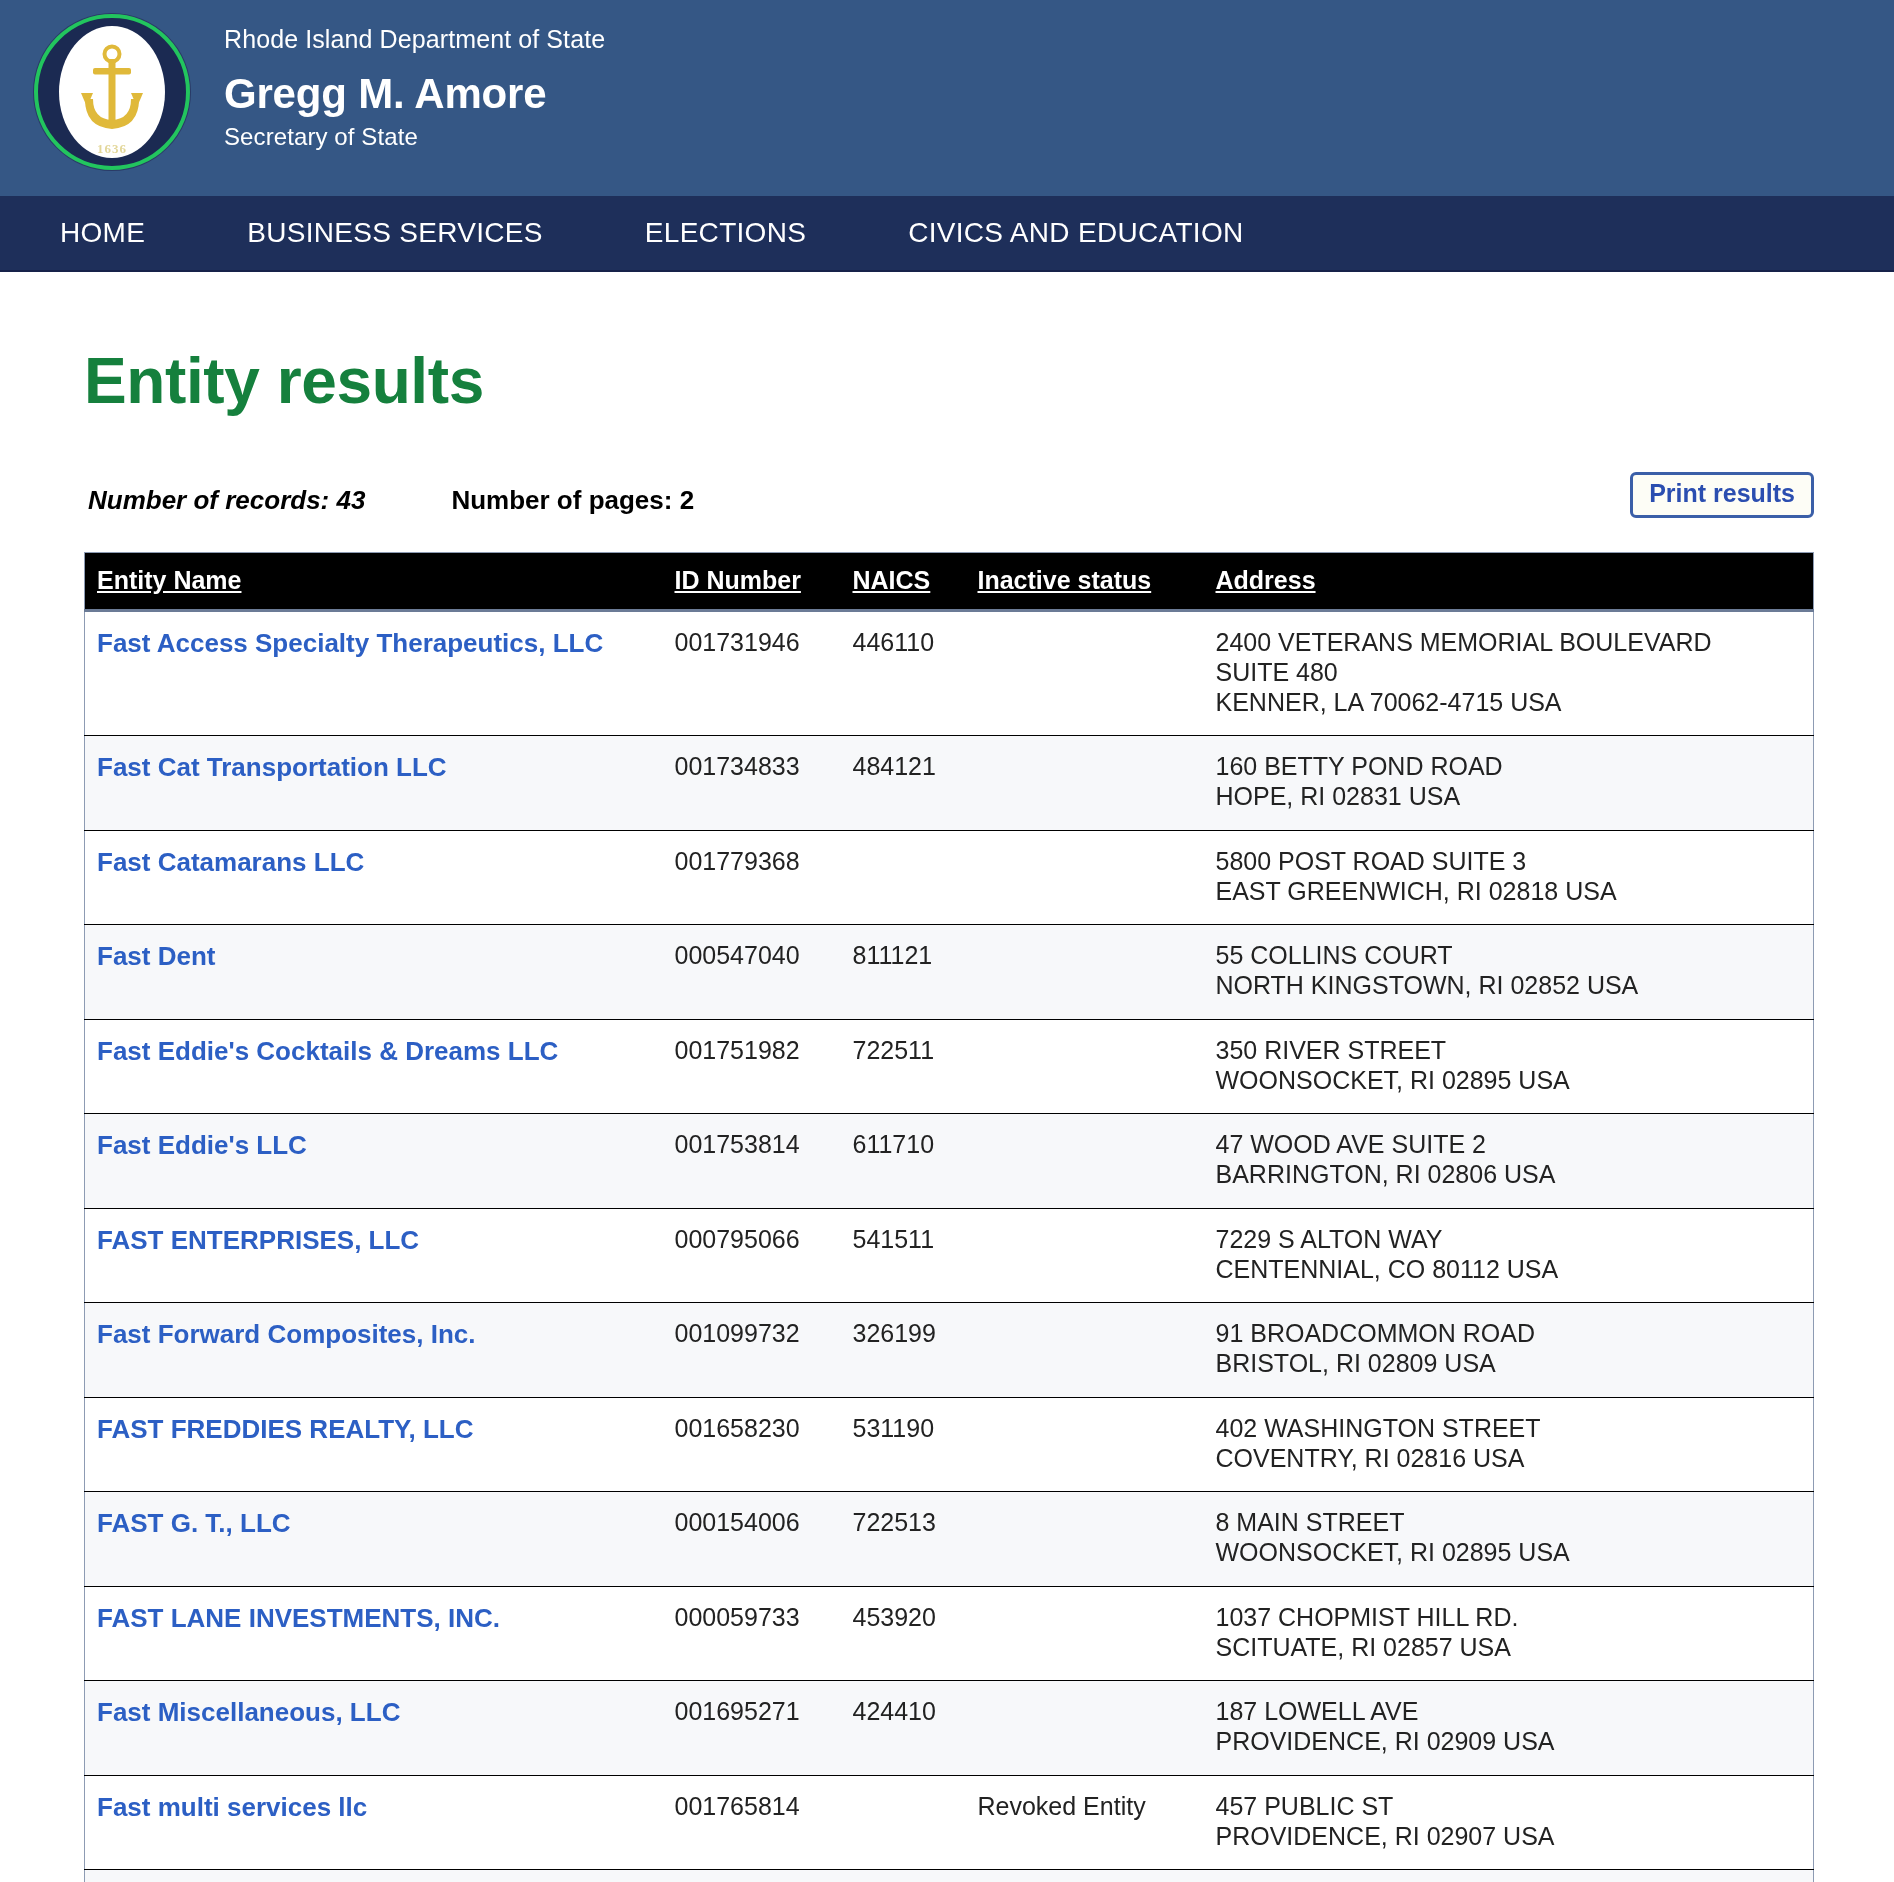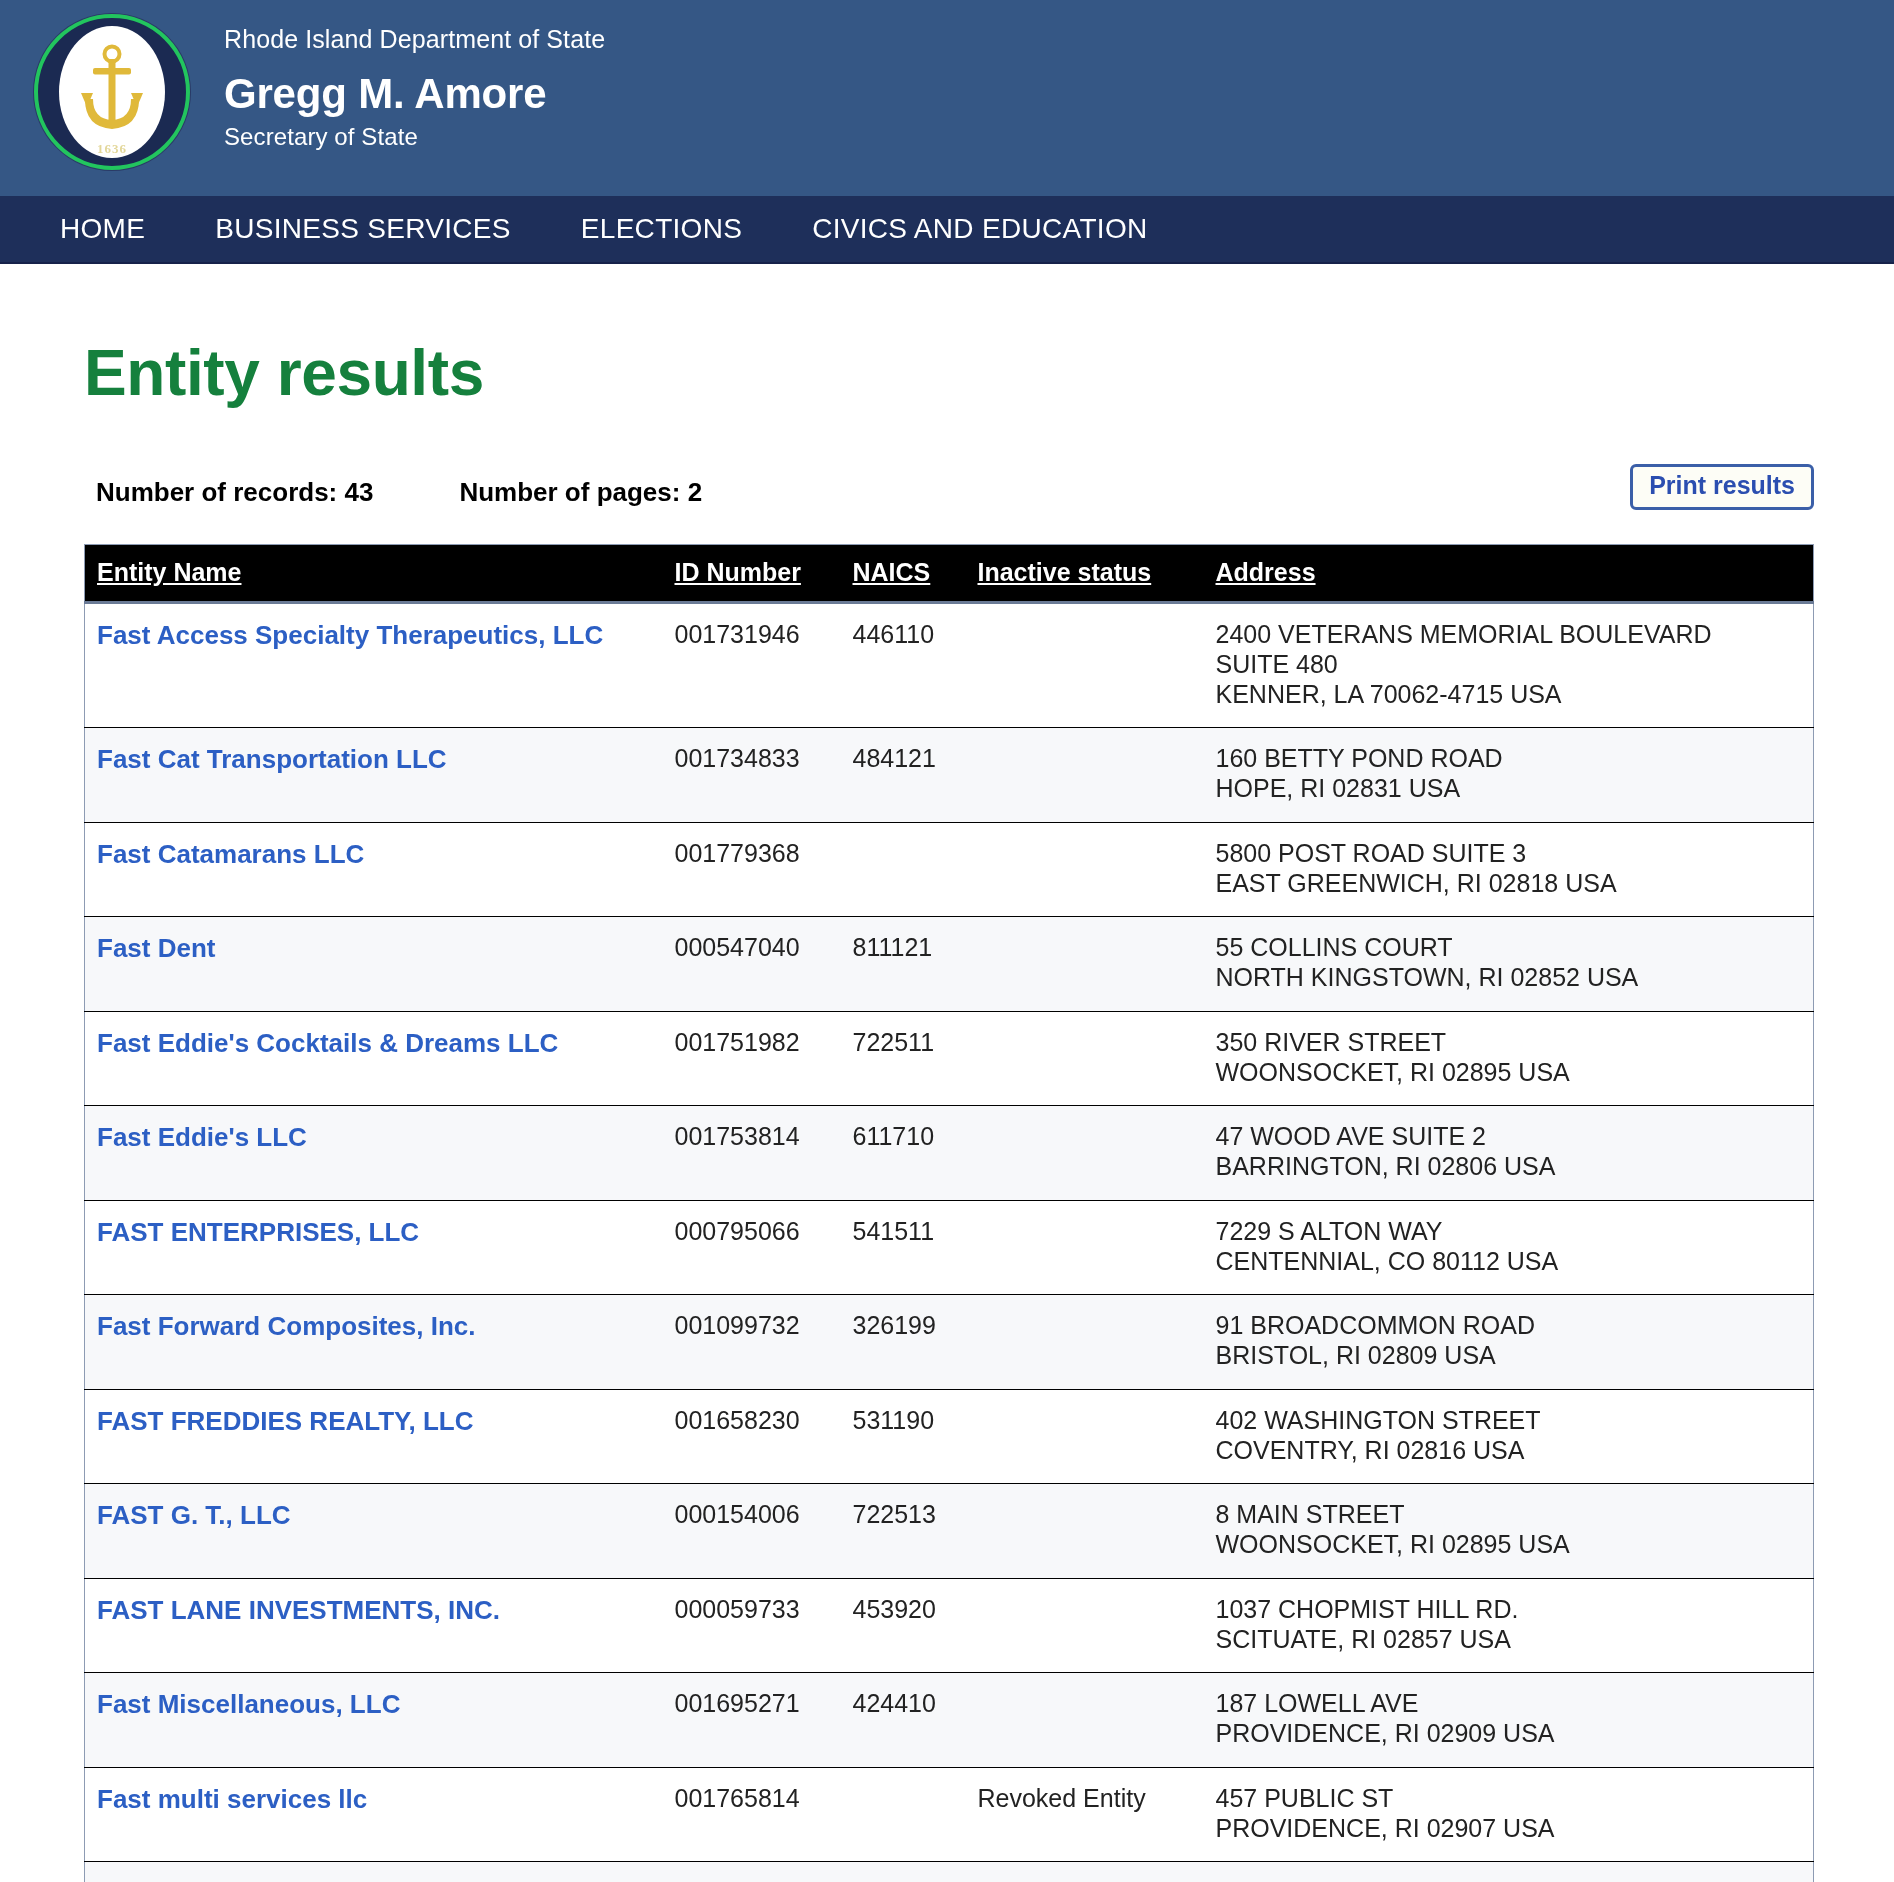--- a/index.html
+++ b/index.html
@@ -84,25 +84,26 @@
   }
   .mast-role {
     font-size: 24px;
     margin-top: 5px;
     letter-spacing: 0.1px;
   }
 
   
   .navbar {
     background: #1e2f5a;
-    height: 68px;
+    height: 76px;
     display: flex;
     align-items: center;
     padding-left: 60px;
     border-bottom: 2px solid #16224a;
+    gap: 32px;
   }
   .nav-item {
     color: #ffffff;
     font-size: 28px;
     letter-spacing: 0.3px;
     text-decoration: none;
     margin-right: 70px;
     white-space: nowrap;
     cursor: pointer;
   }
@@ -126,21 +127,21 @@
     margin-top: 58px;
     position: relative;
     height: 48px;
   }
   .summary-item {
     font-size: 26px;
     font-weight: bold;
     color: #000000;
     white-space: nowrap;
   }
-  .summary-item.records { margin-left: 12px; }
+  .summary-item.records { margin-left: 4px; font-style: italic; }
   .summary-item.pages { margin-left: 86px; }
   .print-btn {
     position: absolute;
     right: 0;
     top: -4px;
     background: #fdfdf6;
     border: 3px solid #3b5fa8;
     border-radius: 6px;
     color: #2b4eb0;
     font-size: 25px;

